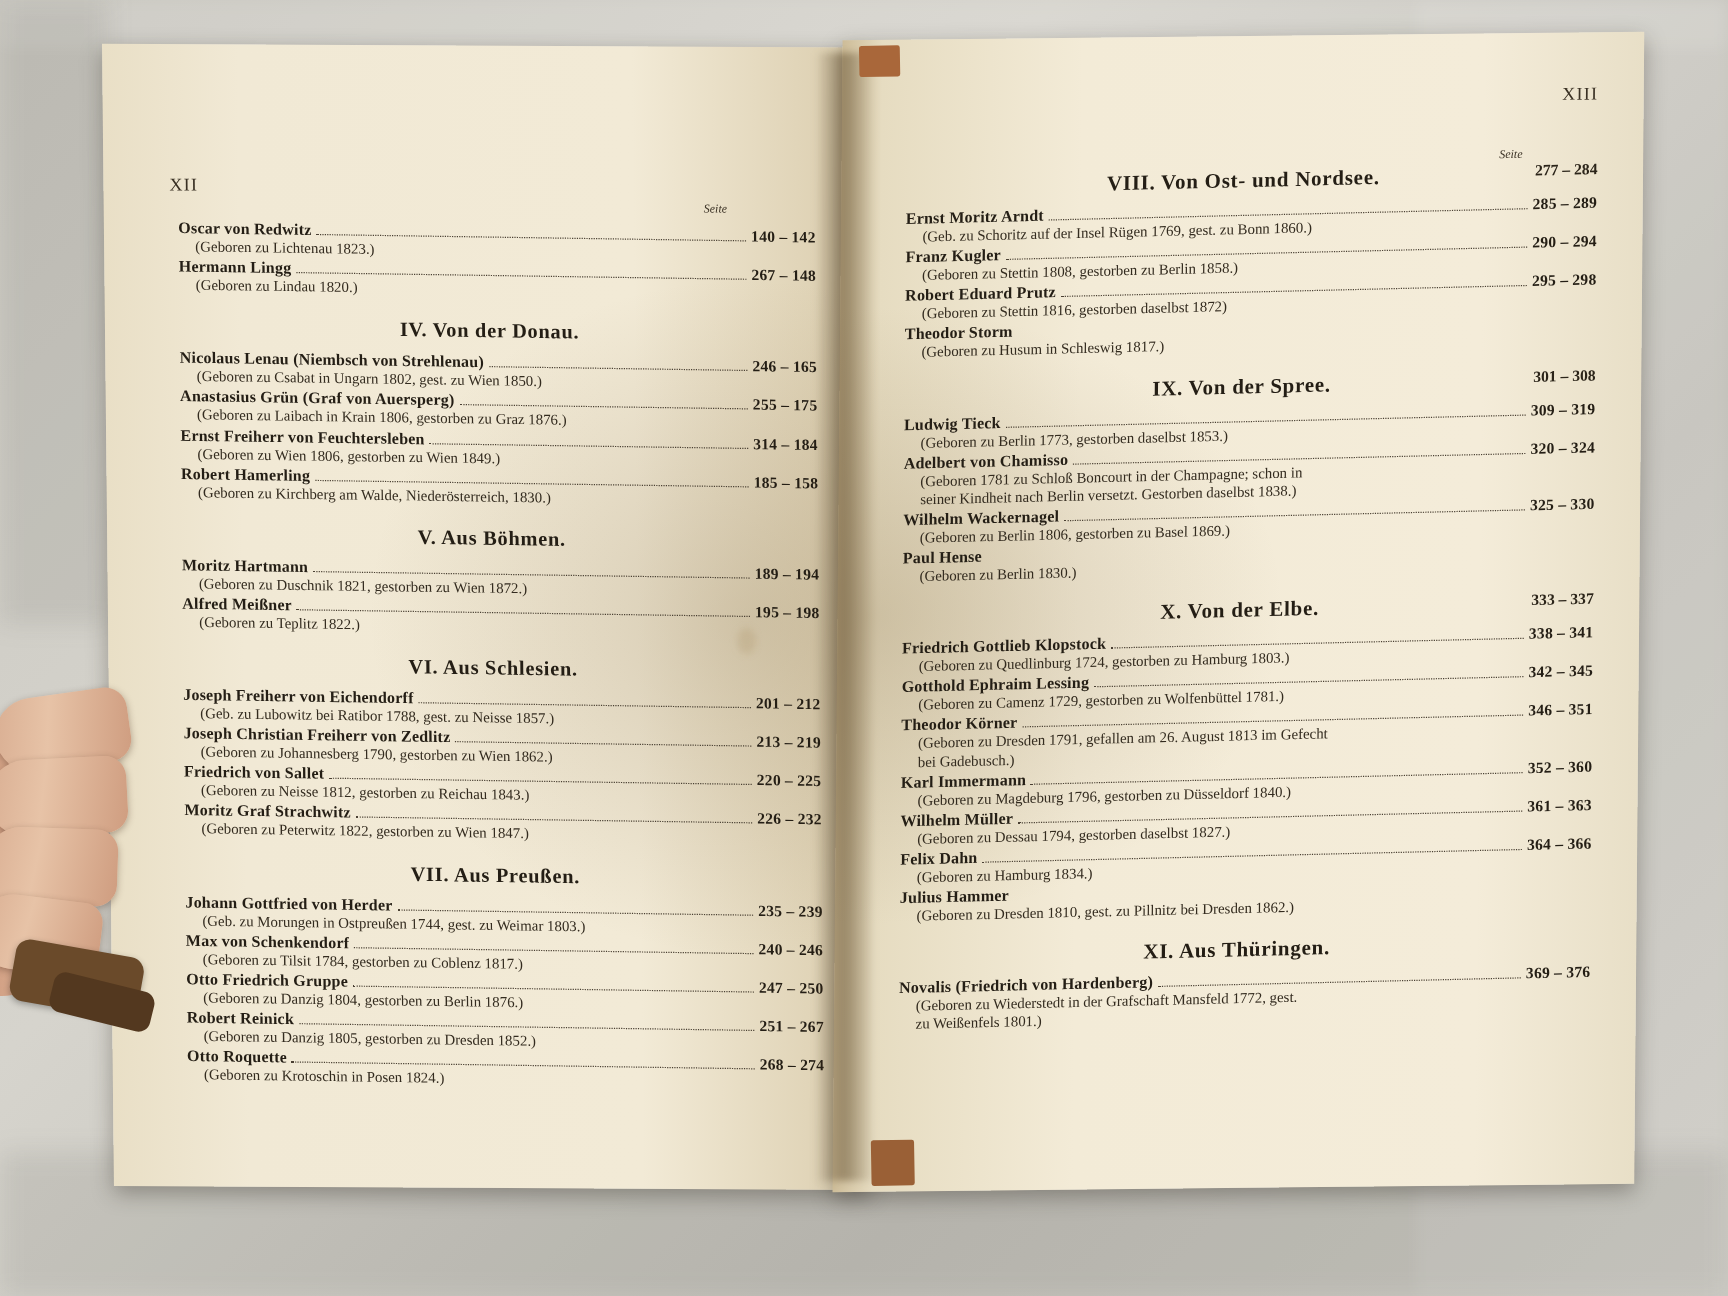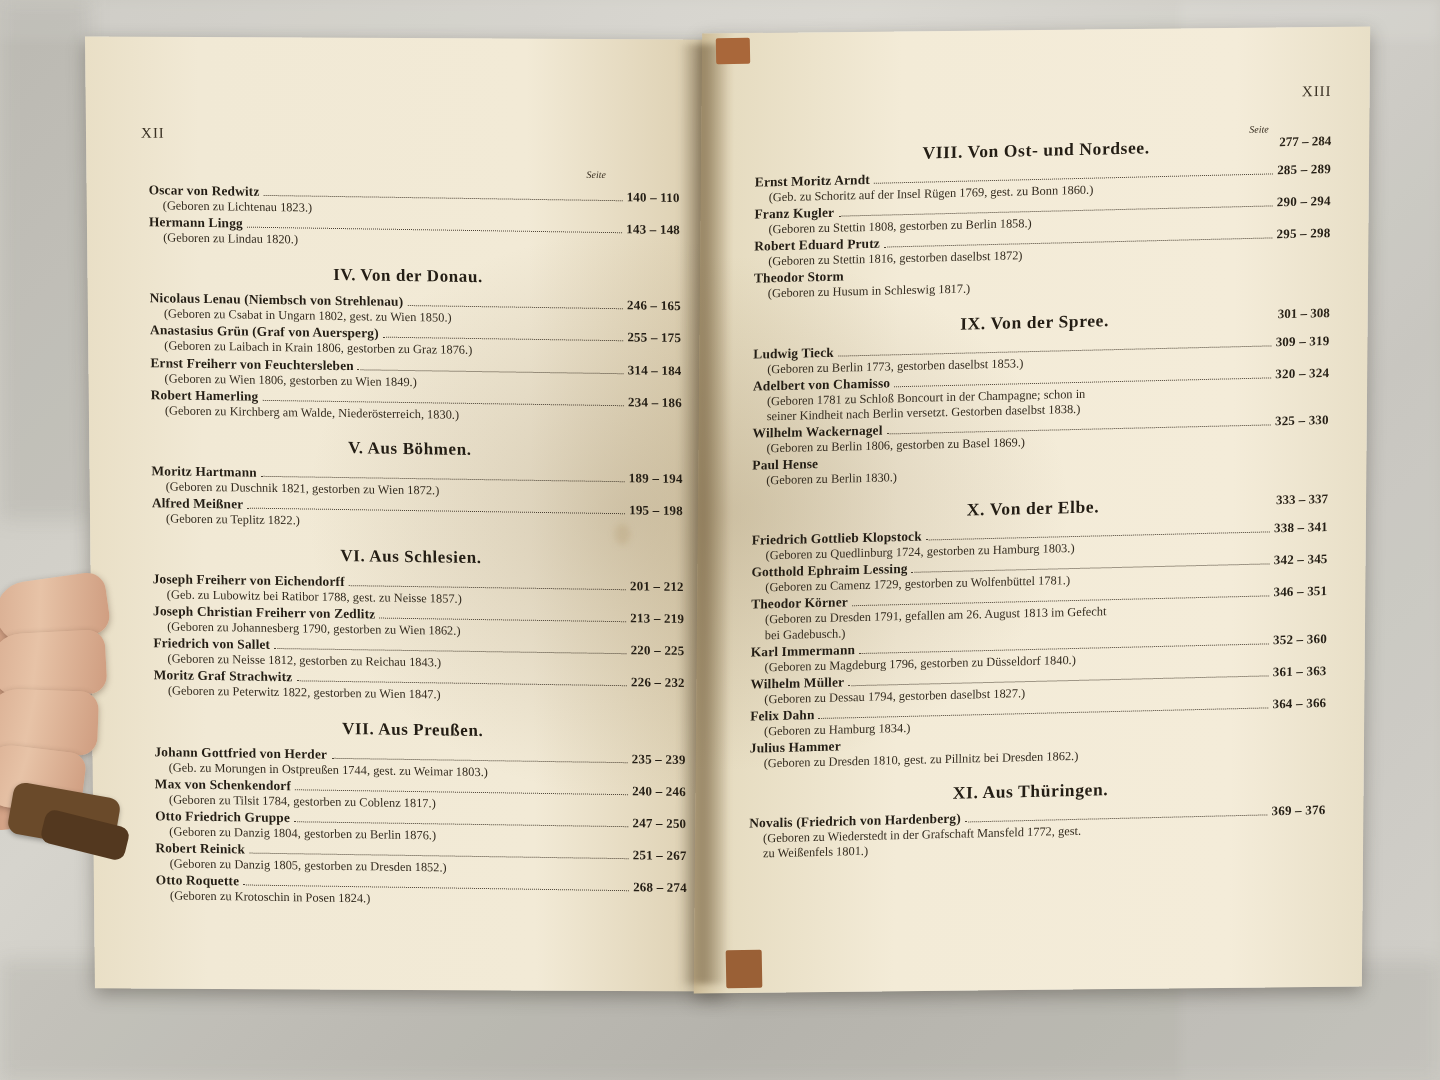--- a/index.html
+++ b/index.html
@@ -96,22 +96,22 @@
     position: absolute;
     inset: 0;
     color: #2b2419;
   }
   .folio {
     position: absolute;
     font-size: 15px;
     letter-spacing: 1px;
     color: #3a3124;
   }
-  #folio-left { left: 55px; top: 88px; }
-  #folio-right { right: 38px; top: 56px; }
+  #folio-left { left: 55px; top: 110px; }
+  #folio-right { right: 38px; top: 44px; }
 
   .seite-label {
     position: absolute;
     font-size: 10px;
     color: #3a3124;
     font-style: italic;
   }
   #seite-left { left: 500px; top: 130px; }
   #seite-right { left: 548px; top: 96px; }
 
@@ -260,29 +260,29 @@
         <div class="stain" style="left:524px;top:484px;width:16px;height:22px;"></div>
         <div class="folio" id="folio-left">XII</div>
         <div class="seite-label" id="seite-left">Seite</div>
 
         <div class="col" id="col-left">
 
           <div class="entry">
             <div class="entry-line">
               <span class="entry-name indent-name">Oscar von Redwitz</span>
               <span class="leader"></span>
-              <span class="pages">140 – 110</span>
+              <span class="pages">140 – 142</span>
             </div>
             <div class="sub">(Geboren zu Lichtenau 1823.)</div>
           </div>
           <div class="entry">
             <div class="entry-line">
               <span class="entry-name indent-name">Hermann Lingg</span>
               <span class="leader"></span>
-              <span class="pages">143 – 148</span>
+              <span class="pages">267 – 148</span>
             </div>
             <div class="sub">(Geboren zu Lindau 1820.)</div>
           </div>
 
           <div class="section-head">IV. Von der Donau.</div>
           <div class="entry">
             <div class="entry-line">
               <span class="entry-name indent-name">Nicolaus Lenau (Niembsch von Strehlenau)</span>
               <span class="leader"></span>
               <span class="pages">246 – 165</span>
@@ -302,21 +302,21 @@
               <span class="entry-name indent-name">Ernst Freiherr von Feuchtersleben</span>
               <span class="leader"></span>
               <span class="pages">314 – 184</span>
             </div>
             <div class="sub">(Geboren zu Wien 1806, gestorben zu Wien 1849.)</div>
           </div>
           <div class="entry">
             <div class="entry-line">
               <span class="entry-name indent-name">Robert Hamerling</span>
               <span class="leader"></span>
-              <span class="pages">234 – 186</span>
+              <span class="pages">185 – 158</span>
             </div>
             <div class="sub">(Geboren zu Kirchberg am Walde, Niederösterreich, 1830.)</div>
           </div>
 
           <div class="section-head">V. Aus Böhmen.</div>
           <div class="entry">
             <div class="entry-line">
               <span class="entry-name indent-name">Moritz Hartmann</span>
               <span class="leader"></span>
               <span class="pages">189 – 194</span>

